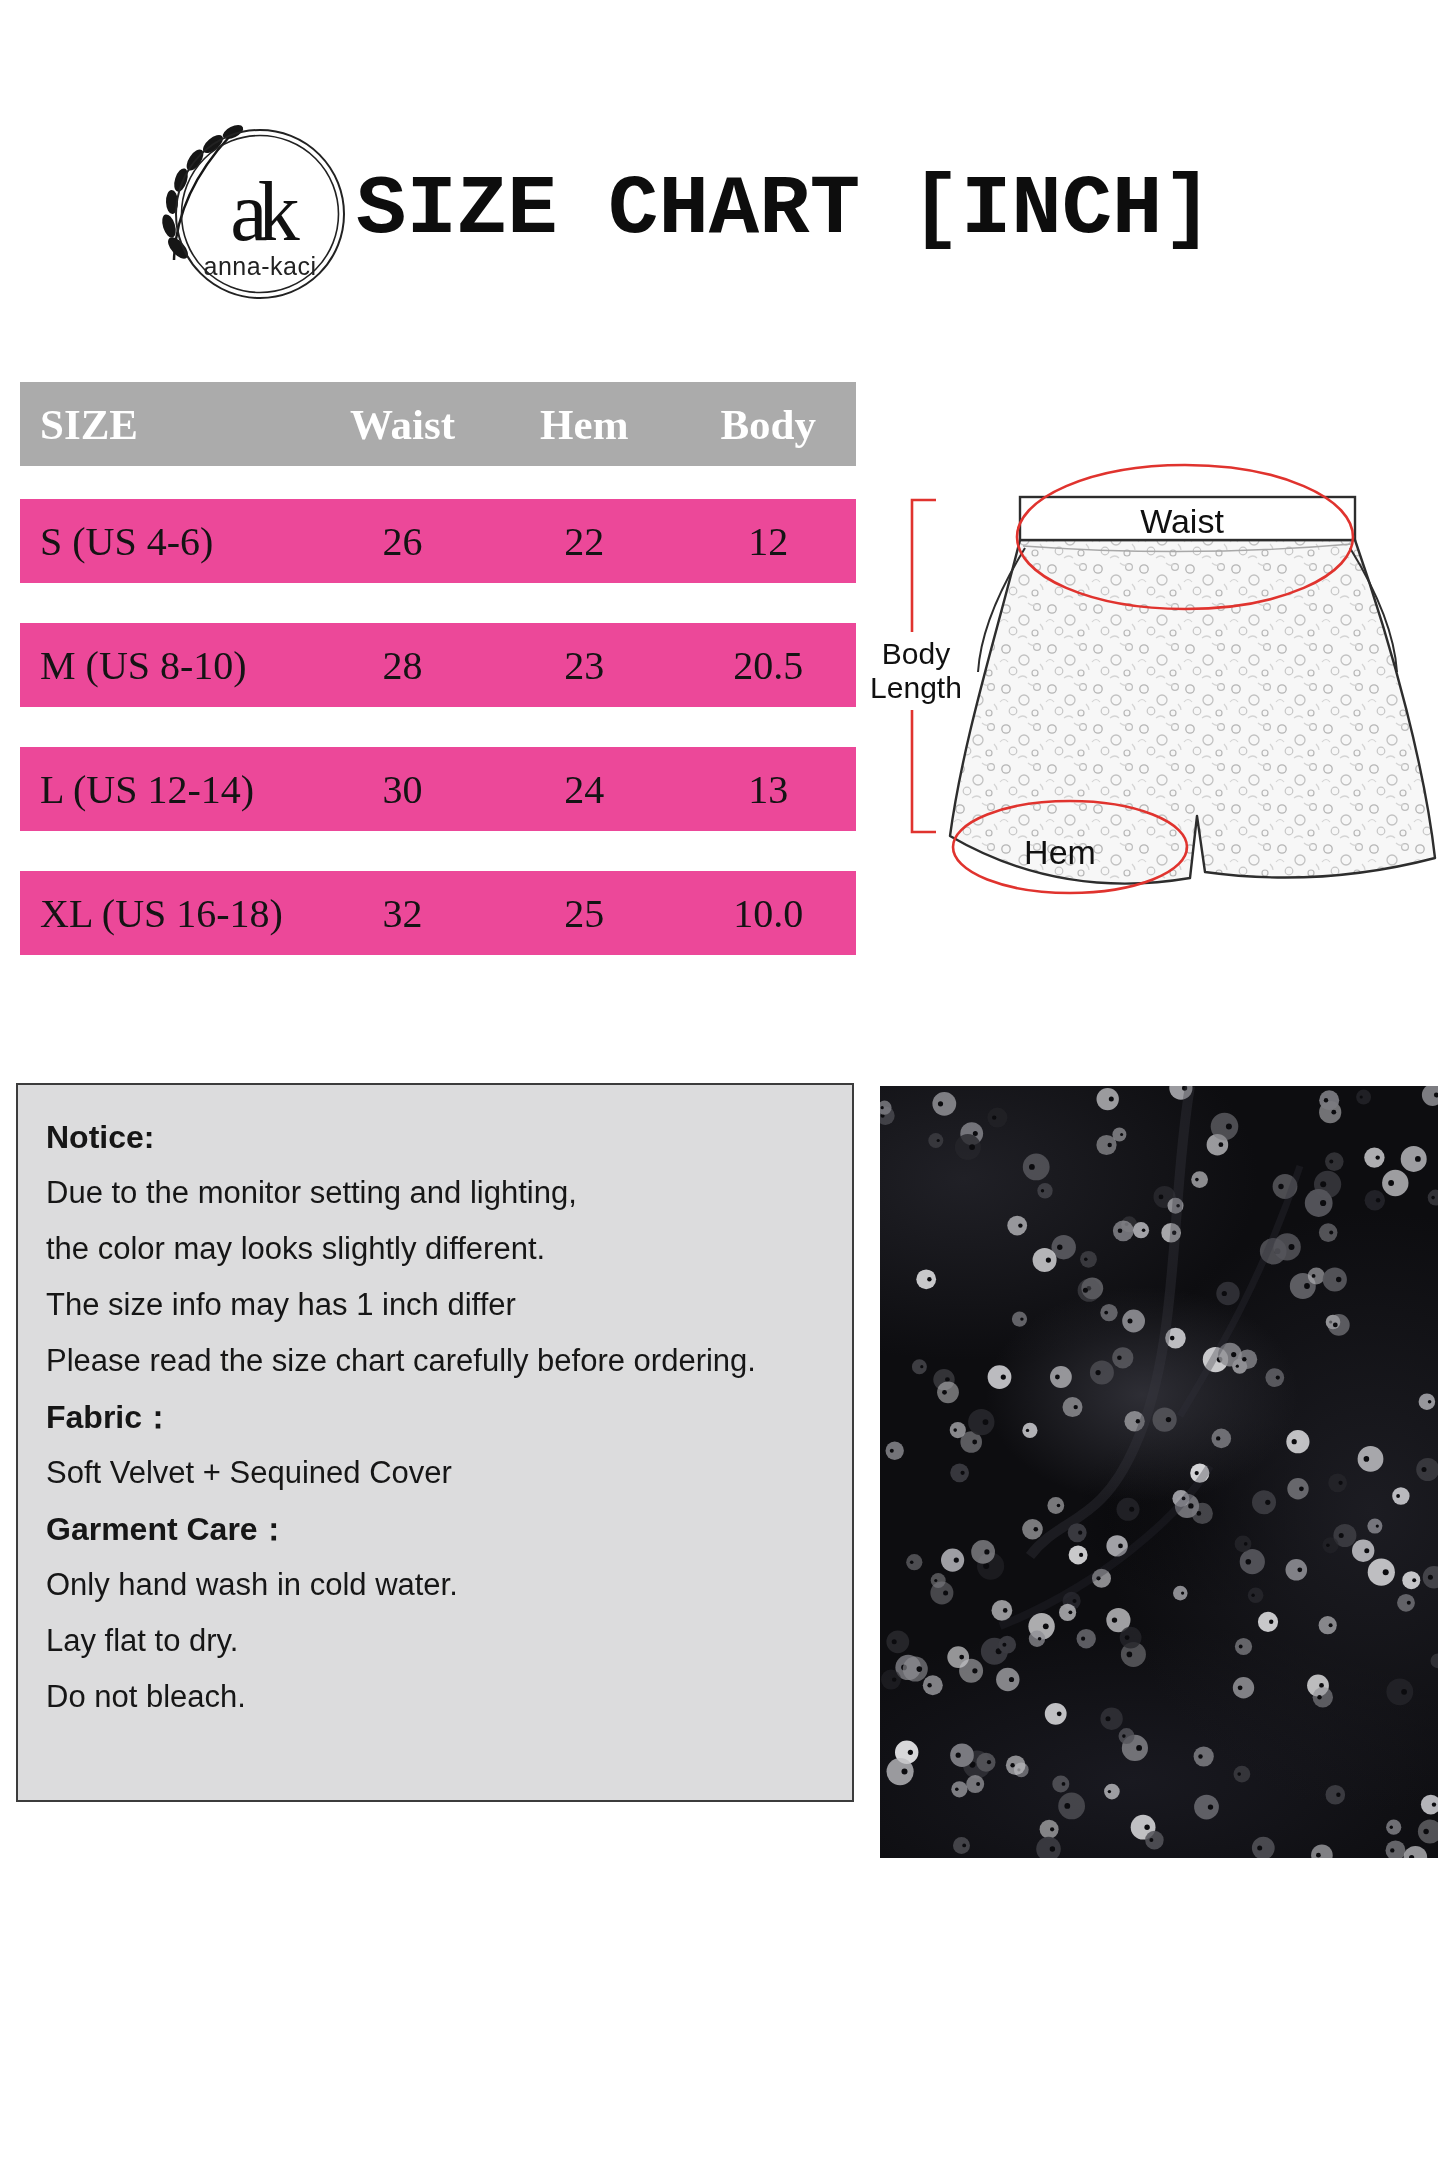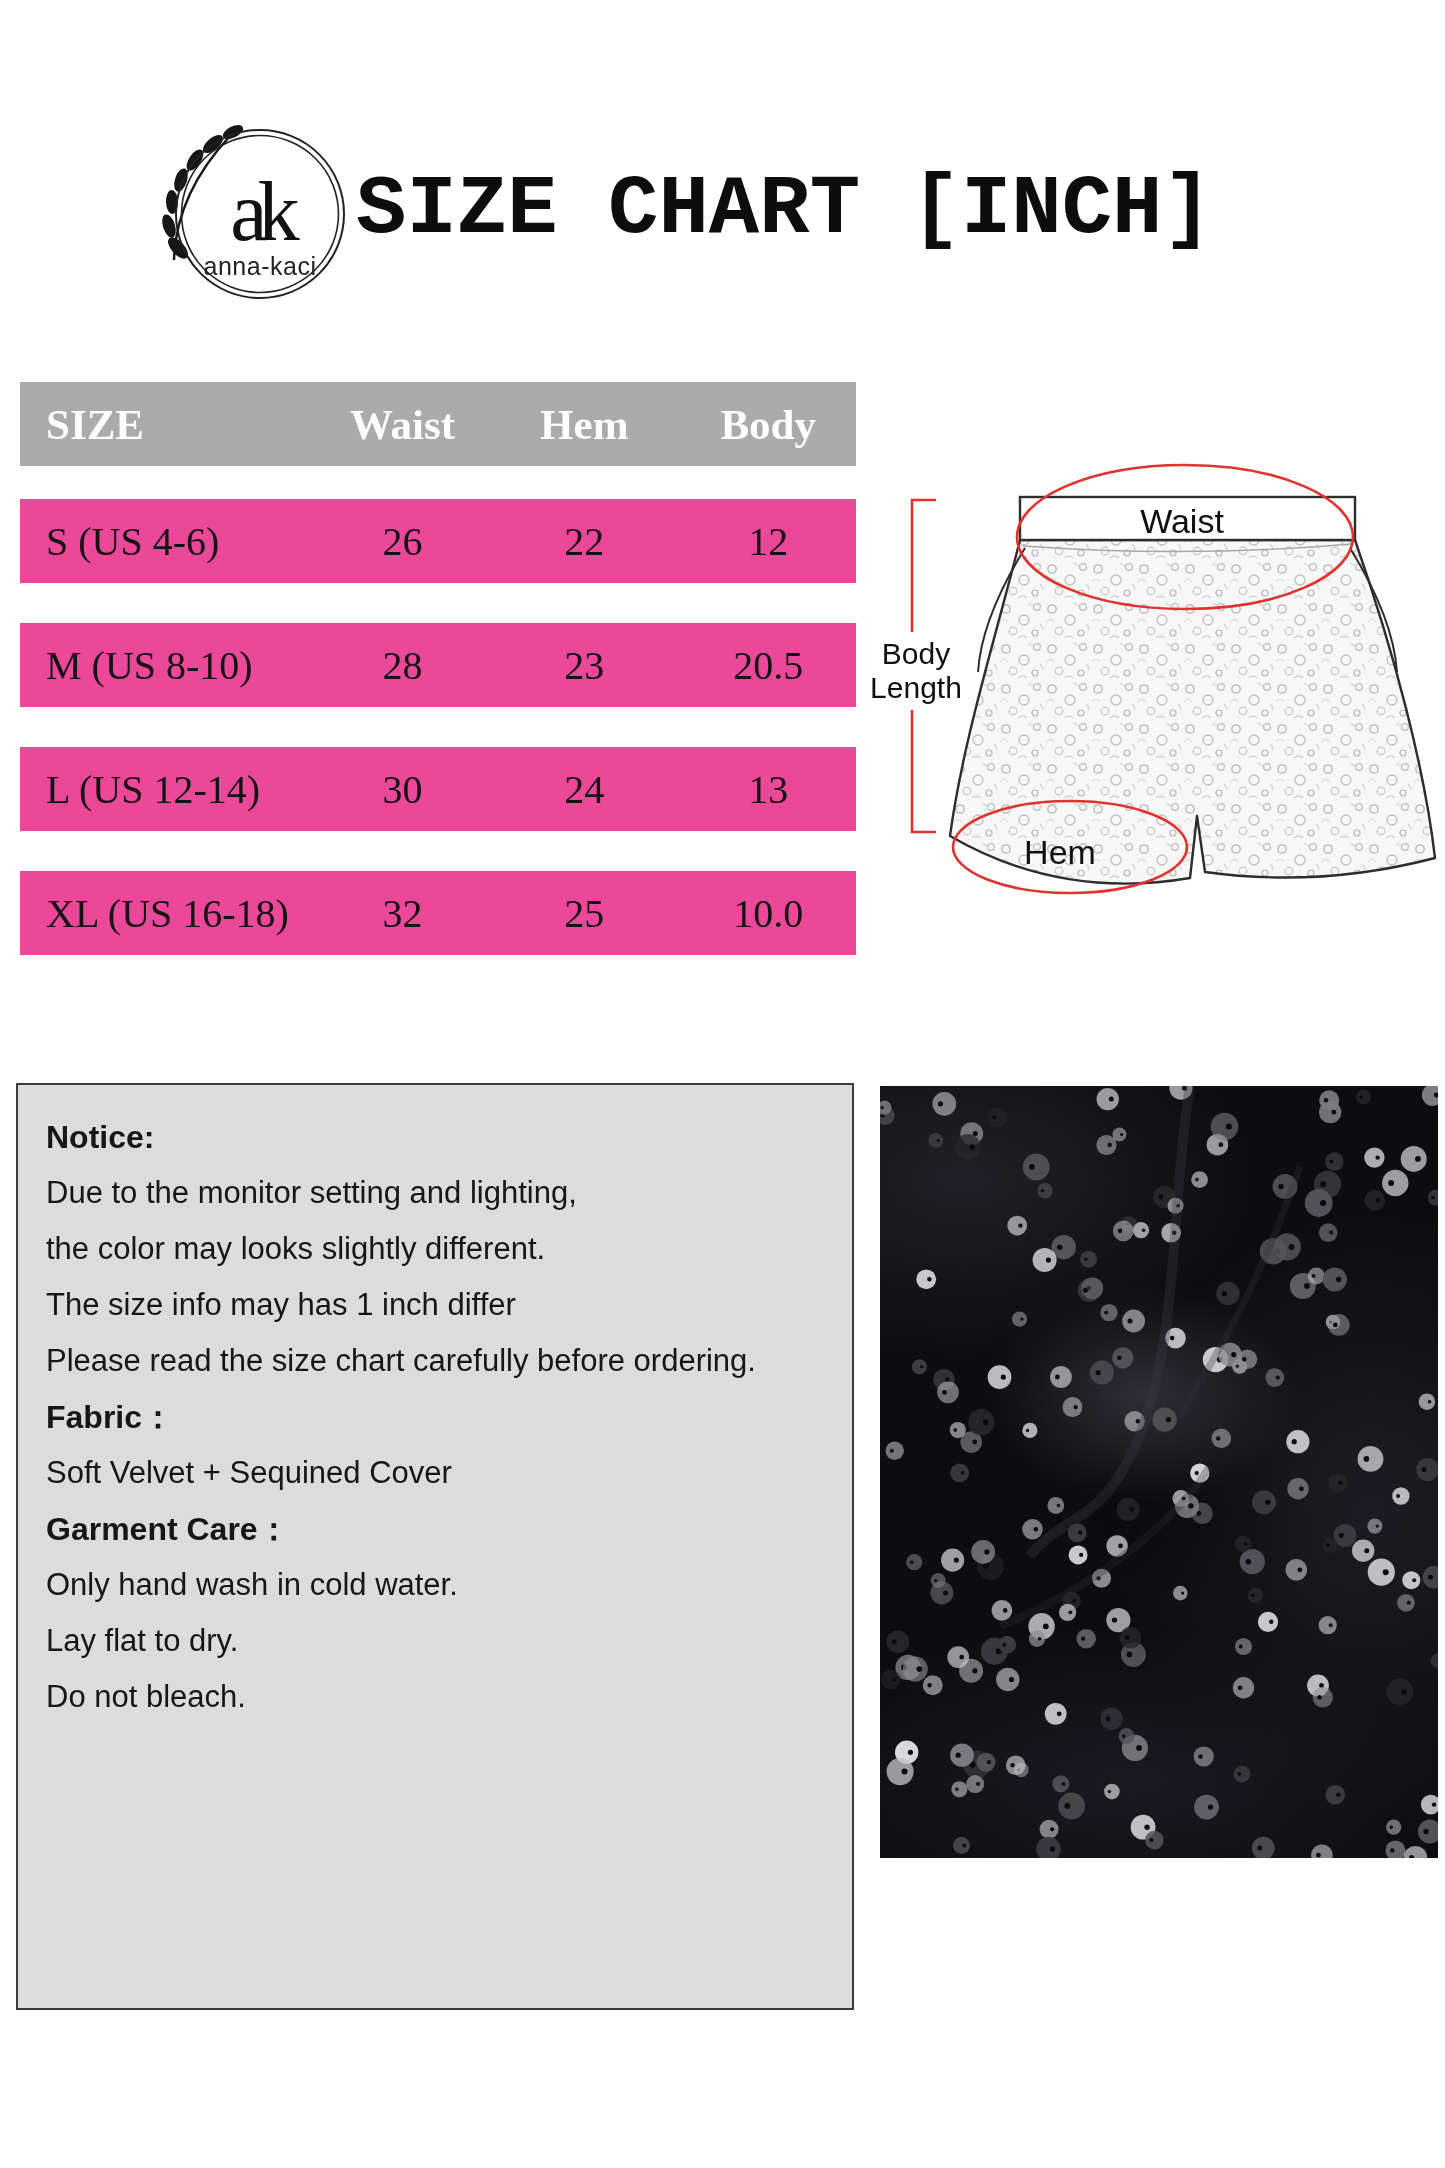--- a/index.html
+++ b/index.html
@@ -17,27 +17,27 @@
   
   .size-table{position:absolute;left:20px;top:382px;width:836px;}
   .t-head,.t-row{
     display:grid;grid-template-columns:35.5% 20.5% 23% 21%;
     align-items:center;height:84px;
     font-family:"Liberation Serif",serif;
   }
   .t-head{background:#ababab;color:#ffffff;font-weight:bold;font-size:43px;}
   .t-row{background:#ec4899;color:#141414;font-size:40px;margin-top:40px;}
   .t-row.first{margin-top:33px;}
-  .c-size{padding-left:26px;text-align:left;}
+  .c-size{padding-left:20px;text-align:left;}
   .c-num{text-align:center;}
   
   .shorts-diagram{position:absolute;left:860px;top:440px;width:585px;height:520px;}
   
   .notice-box{
-    position:absolute;left:16px;top:1083px;width:838px;height:927px;
+    position:absolute;left:16px;top:1083px;width:838px;height:719px;
     background:#dcdcdd;border:2px solid #3c3c3c;box-sizing:border-box;
     padding:24px 20px 0 28px;
   }
   .n-line{height:56px;line-height:56px;font-size:31px;color:#161616;white-space:nowrap;}
   .n-line.nb{font-weight:bold;font-size:32px;}
   
   .fabric{
     position:absolute;left:880px;top:1086px;width:558px;height:772px;
     background:
       radial-gradient(ellipse 260px 180px at 47% 40%, #2e2e35 0%, rgba(20,20,25,0) 60%),

